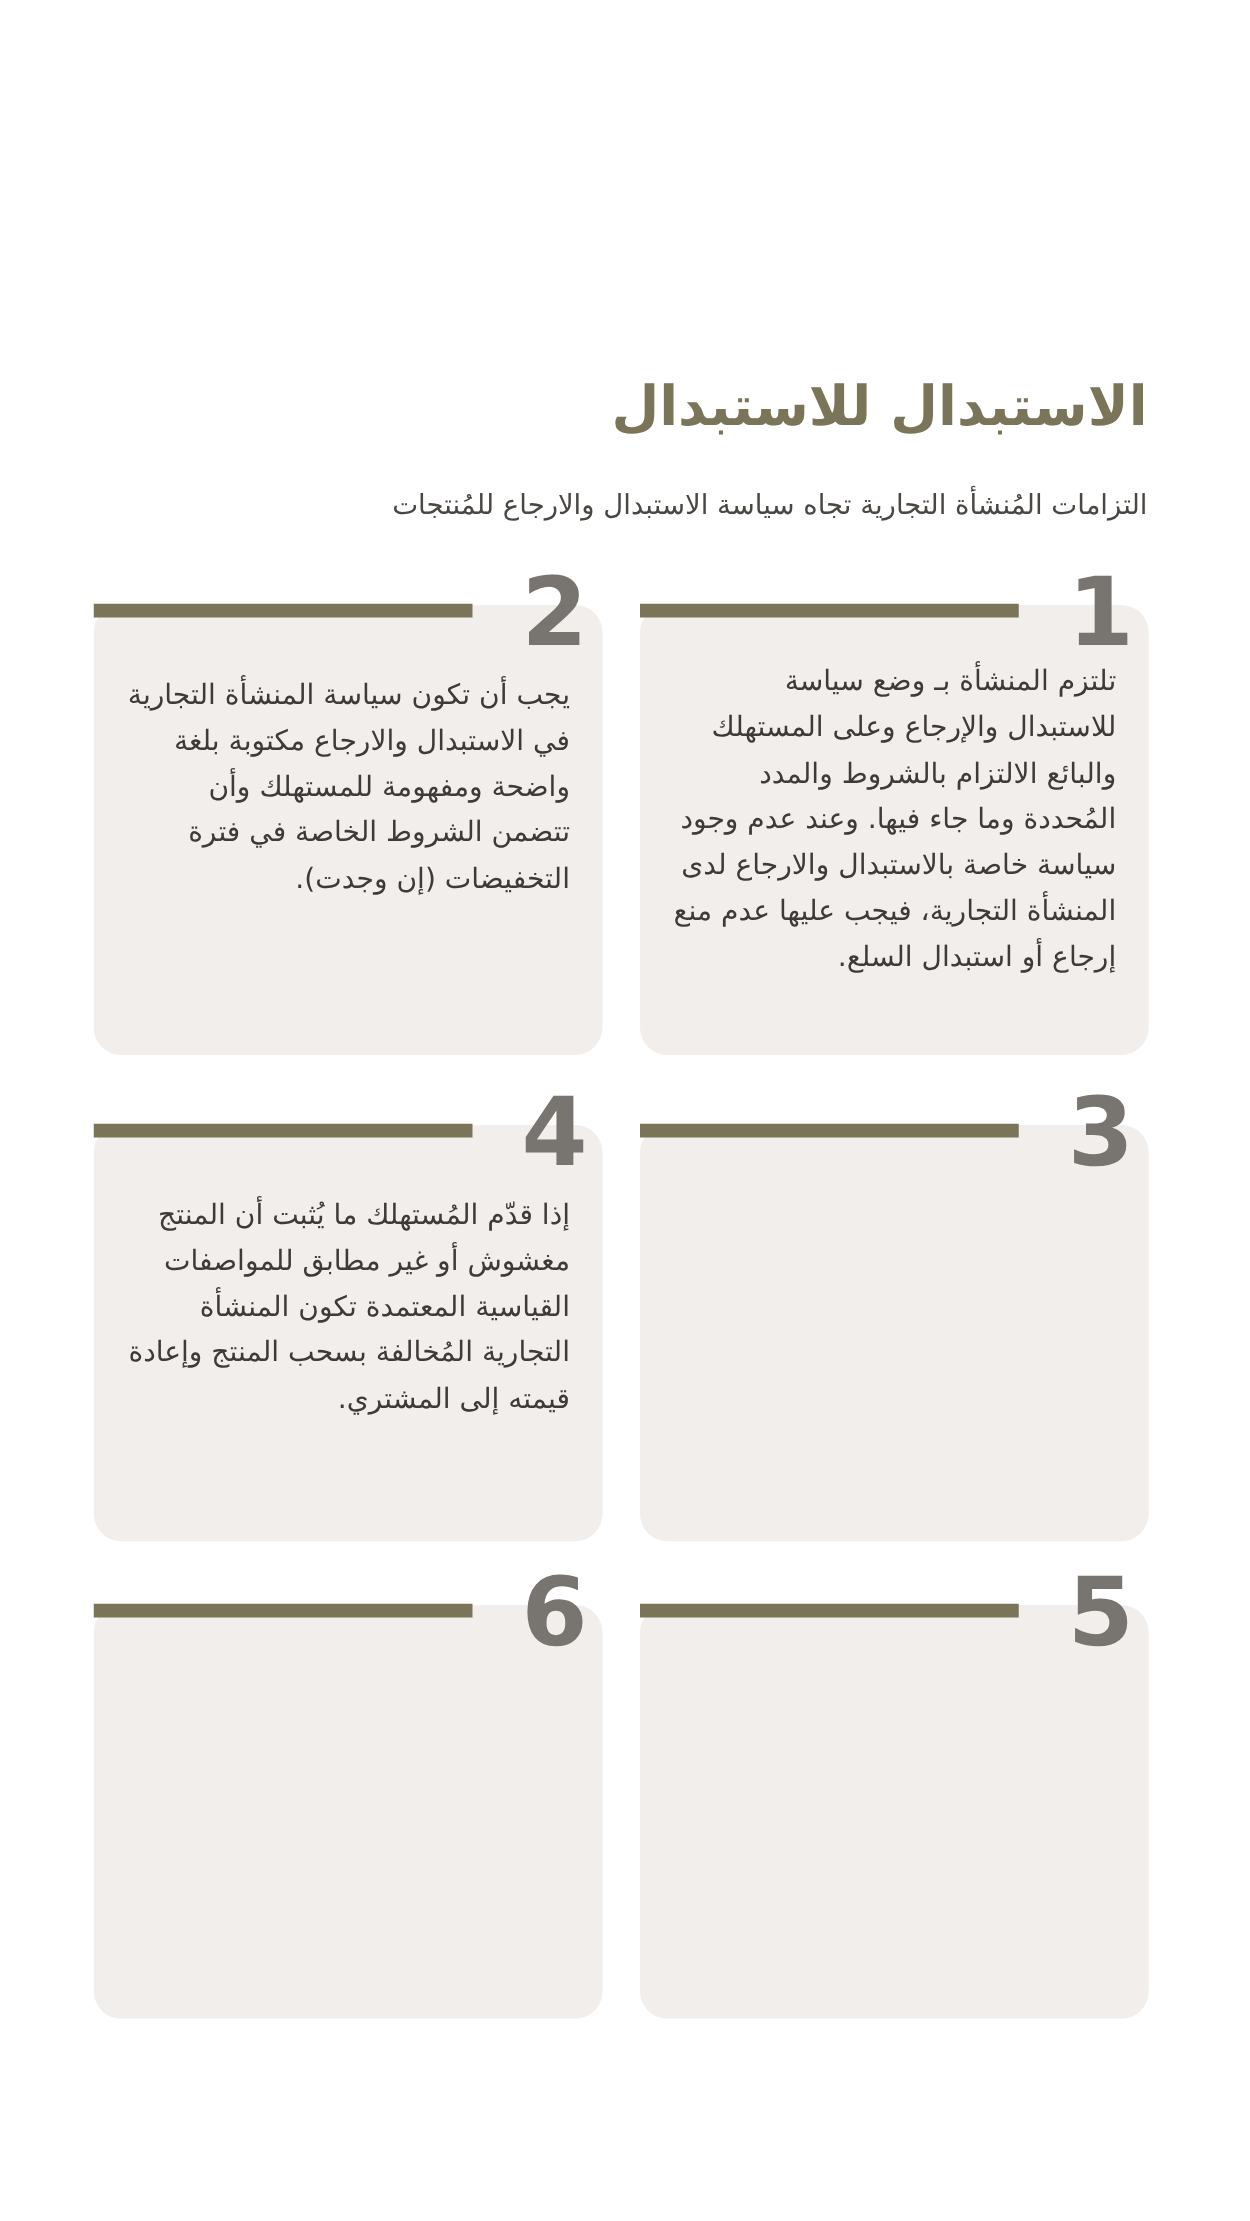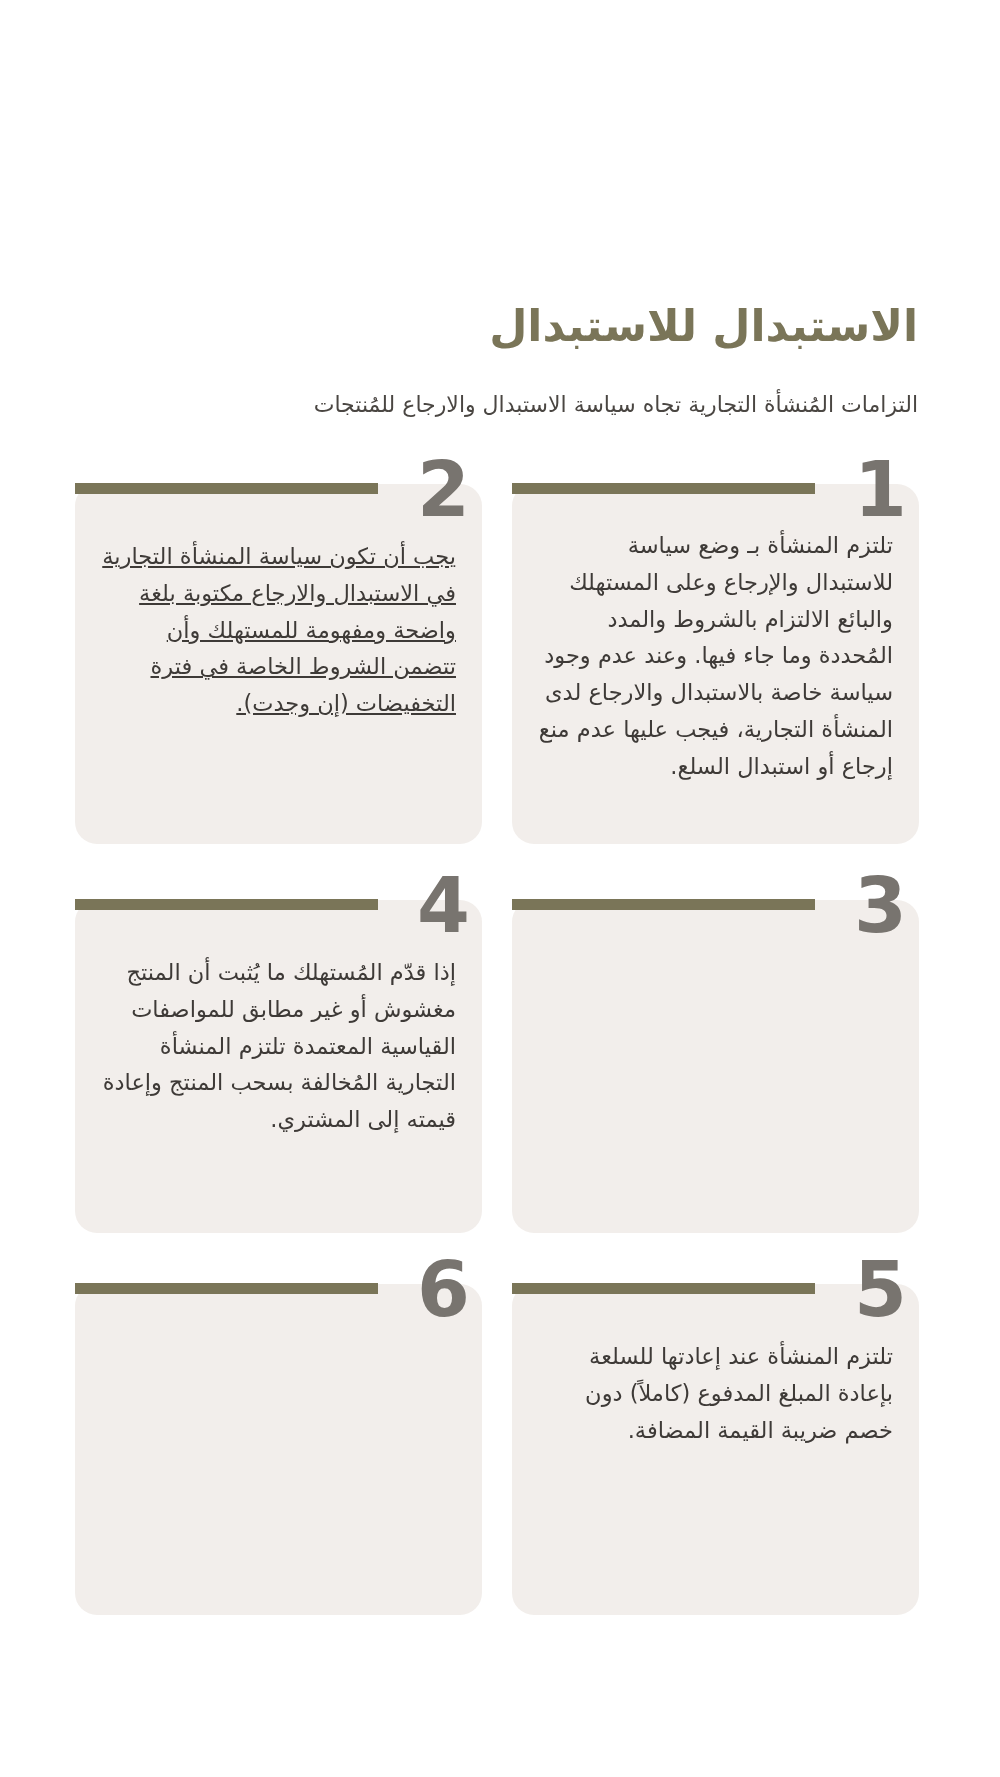--- a/index.html
+++ b/index.html
@@ -90,43 +90,42 @@
   <div class="card" style="top:34px; bottom:0;"></div>
   <div class="card-bar" style="top:33px;"></div>
   <div class="card-number" style="top:0px;">1</div>
   <p class="card-text" style="top:77px;">تلتزم المنشأة بـ وضع سياسة للاستبدال والإرجاع وعلى المستهلك والبائع الالتزام بالشروط والمدد المُحددة وما جاء فيها. وعند عدم وجود سياسة خاصة بالاستبدال والارجاع لدى المنشأة التجارية، فيجب عليها عدم منع إرجاع أو استبدال السلع.</p>
 </div>
 
 <div class="card-wrap" style="left:75px; top:450px; height:394px;">
   <div class="card" style="top:34px; bottom:0;"></div>
   <div class="card-bar" style="top:33px;"></div>
   <div class="card-number" style="top:0px;">2</div>
-  <p class="card-text" style="top:88px;text-decoration:underline;">يجب أن تكون سياسة المنشأة التجارية في الاستبدال والارجاع مكتوبة بلغة واضحة ومفهومة للمستهلك وأن تتضمن الشروط الخاصة في فترة التخفيضات (إن وجدت).</p>
+  <p class="card-text" style="top:88px;">يجب أن تكون سياسة المنشأة التجارية في الاستبدال والارجاع مكتوبة بلغة واضحة ومفهومة للمستهلك وأن تتضمن الشروط الخاصة في فترة التخفيضات (إن وجدت).</p>
 </div>
 
 <div class="card-wrap" style="left:512px; top:866px; height:367px;">
   <div class="card" style="top:34px; bottom:0;"></div>
   <div class="card-bar" style="top:33px;"></div>
   <div class="card-number" style="top:0px;">3</div>
 </div>
 
 <div class="card-wrap" style="left:75px; top:866px; height:367px;">
   <div class="card" style="top:34px; bottom:0;"></div>
   <div class="card-bar" style="top:33px;"></div>
   <div class="card-number" style="top:0px;">4</div>
   <p class="card-text" style="top:88px;">
-    <span>إذا قدّم المُستهلك ما يُثبت أن المنتج مغشوش أو غير مطابق للمواصفات القياسية المعتمدة تلتزم المنشأة التجارية المُخالفة</span>
+    <span>إذا قدّم المُستهلك ما يُثبت أن المنتج مغشوش أو غير مطابق للمواصفات القياسية المعتمدة تكون المنشأة التجارية المُخالفة</span>
     <span class="bold">بسحب المنتج وإعادة قيمته إلى المشتري.</span>
   </p>
 </div>
 
 <div class="card-wrap" style="left:512px; top:1250px; height:365px;">
   <div class="card" style="top:34px; bottom:0;"></div>
   <div class="card-bar" style="top:33px;"></div>
   <div class="card-number" style="top:0px;">5</div>
-  <p class="card-text" style="top:88px;">تلتزم المنشأة عند إعادتها للسلعة بإعادة المبلغ المدفوع (كاملاً) دون خصم ضريبة القيمة المضافة.</p>
 </div>
 
 <div class="card-wrap" style="left:75px; top:1250px; height:365px;">
   <div class="card" style="top:34px; bottom:0;"></div>
   <div class="card-bar" style="top:33px;"></div>
   <div class="card-number" style="top:0px;">6</div>
 </div>
 
 </body></html>

